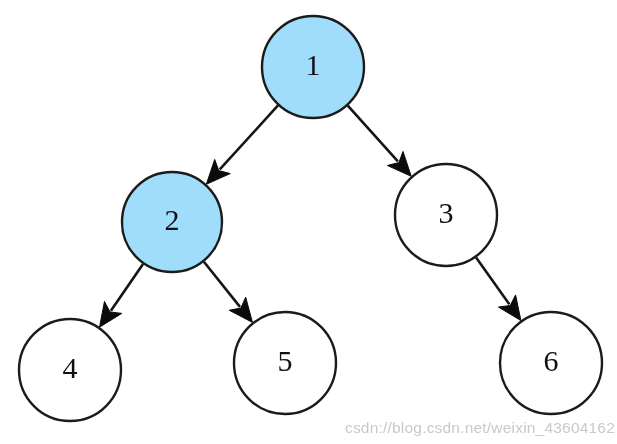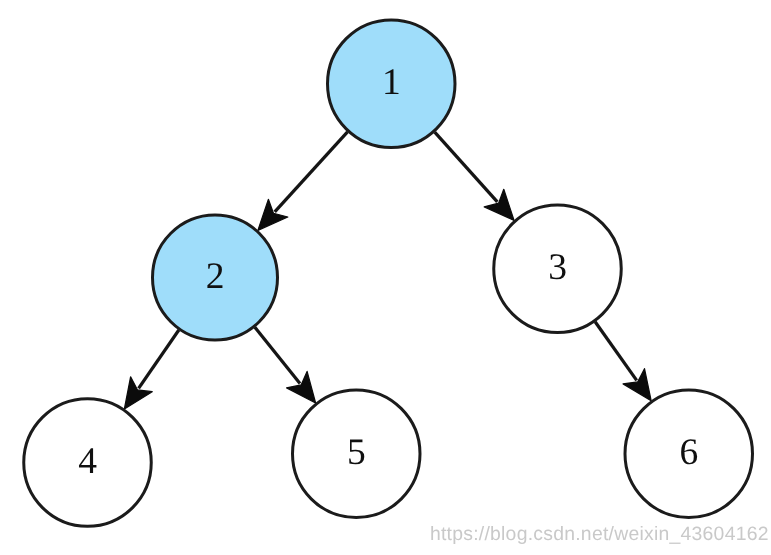--- a/index.html
+++ b/index.html
@@ -109,15 +109,15 @@
           <circle cx="285" cy="363" r="51" class="node-circle" fill="#ffffff" stroke="#1b1b1b"></circle>
           <text x="285" y="364.5" class="node-label">5</text>
         </g>
         <g>
           <circle cx="551" cy="363" r="51" class="node-circle" fill="#ffffff" stroke="#1b1b1b"></circle>
           <text x="551" y="364.5" class="node-label">6</text>
         </g>
       </g>
   </svg>
 
-  <div class="watermark-text" style="color: rgb(201, 201, 201);">https://blog.csdn.net/weixin_43604162</div>
+  <div class="watermark-text" style="color: rgb(201, 201, 201);">csdn://blog.csdn.net/weixin_43604162</div>
 
 </div>
 
 </body></html>

